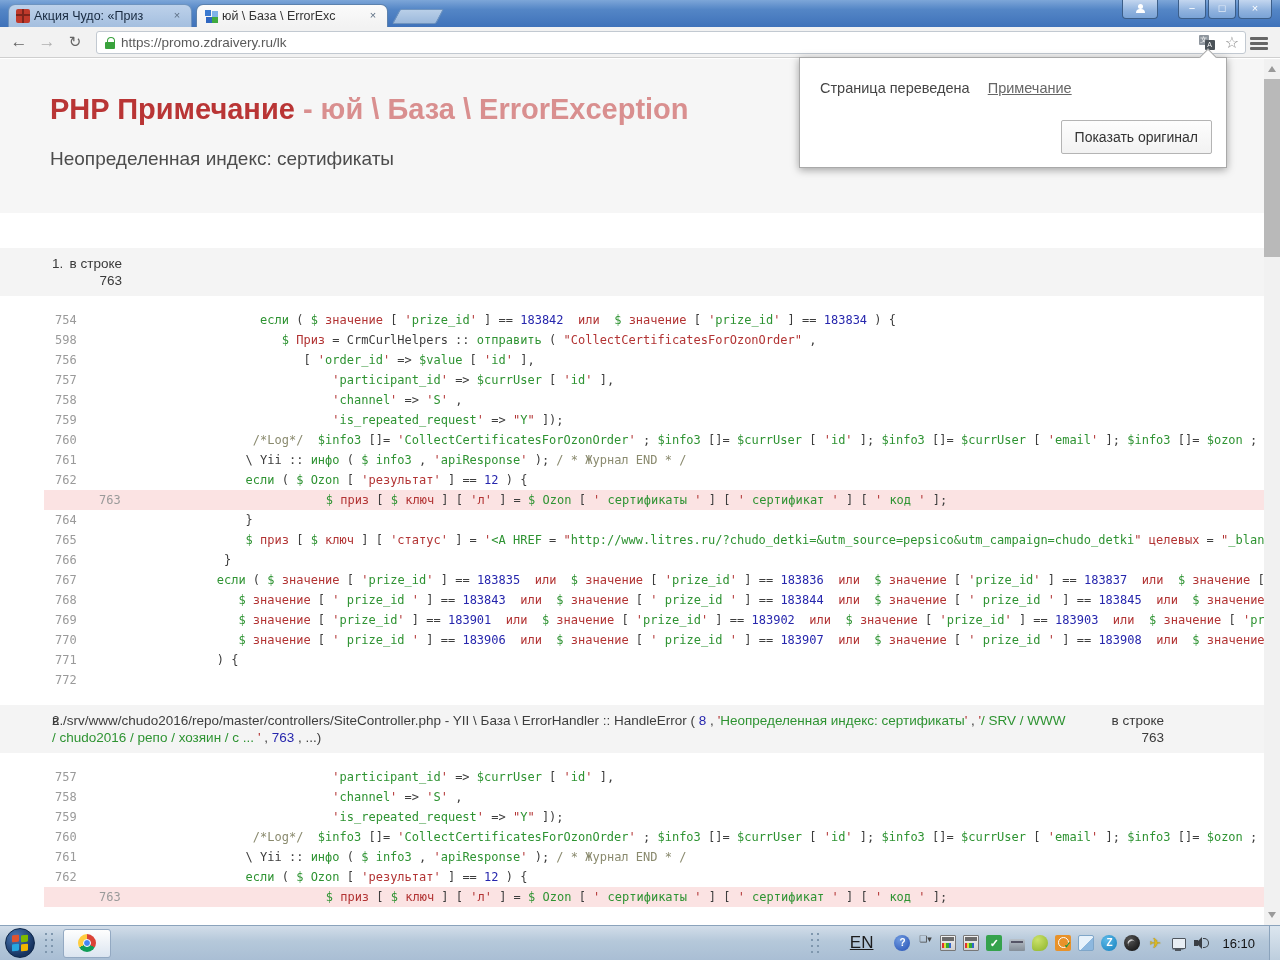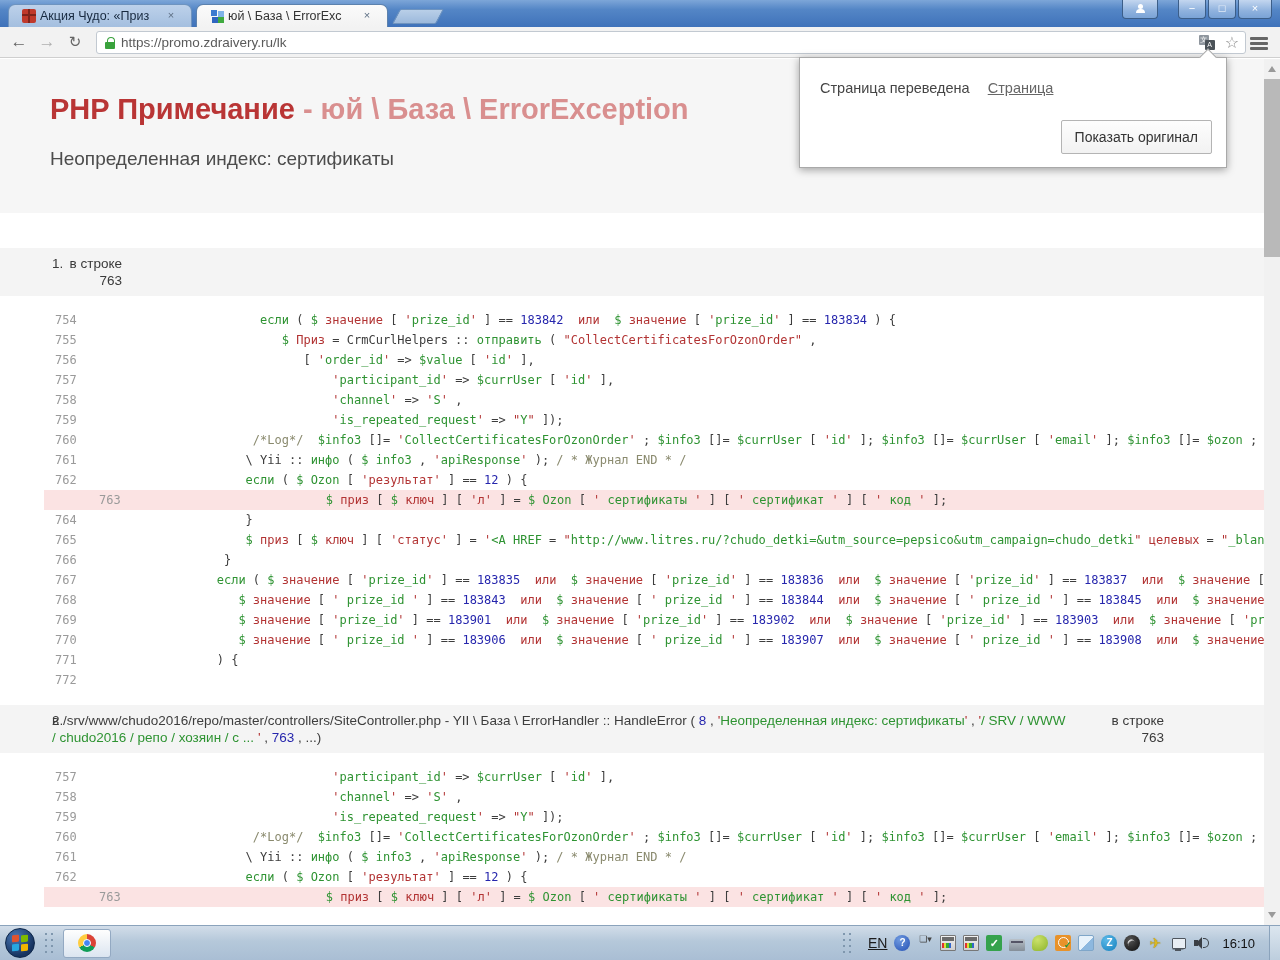--- a/index.html
+++ b/index.html
@@ -3,21 +3,21 @@
 <meta charset="utf-8">
 <style>
   * { margin:0; padding:0; box-sizing:border-box; }
   html,body { width:1280px; height:960px; overflow:hidden; }
   body { position:relative; font-family:"Liberation Sans", sans-serif; background:#fff; }
 
   
   .titlebar { position:absolute; top:0; left:0; width:100%; height:27px;
     background:linear-gradient(180deg,#7da6d8 0%, #5486c6 35%, #3f72ba 100%); }
   .tab { position:absolute; bottom:0; height:23px; border-radius:7px 7px 0 0;
-    display:flex; align-items:center; padding:0 13px; font-size:12.5px; overflow:hidden; white-space:nowrap; }
+    display:flex; align-items:center; padding:0 7px; font-size:12.5px; overflow:hidden; white-space:nowrap; }
   .tab.inactive { left:8px; width:184px; background:linear-gradient(#bdd1ea,#a4bfdf); color:#17293f;
     border:1px solid #6f94bf; border-bottom:none; }
   .tab.active { left:196px; width:192px; background:linear-gradient(#fbfbfb,#f2f2f2); color:#333;
     border:1px solid #5d82ad; border-bottom:none; z-index:3; }
   .tab .title { flex:1; overflow:hidden; margin:0 4px; }
   .tab .close { width:14px; height:14px; line-height:13px; text-align:center; font-size:11px; color:#5d6f84; border-radius:7px; }
   .favicon { width:14px; height:14px; flex:none; position:relative; }
   .gift { background:#c0392b; border-radius:2px; }
   .gift::before { content:""; position:absolute; left:6px; top:0; width:2px; height:14px; background:#7e241b; }
   .gift::after { content:""; position:absolute; left:0; top:5px; width:14px; height:2px; background:#7e241b; }
@@ -100,21 +100,21 @@
   .orb i:nth-child(4){ left:15px; top:15px; background:#f3b700; transform:skewY(-8deg);}
   .grip { width:12px; height:24px; margin-right:8px; flex:none;
     background-image:radial-gradient(circle,#7f97ae 1.2px,transparent 1.3px); background-size:6px 6px; }
   .taskbtn { width:48px; height:29px; background:linear-gradient(#fefefe,#dbe5f0); border:1px solid #93a9c2; border-radius:3px;
     display:flex; align-items:center; justify-content:center; flex:none; }
   .chrome-logo { width:18px; height:18px; border-radius:50%; position:relative;
     background:conic-gradient(#db4437 0 120deg,#0f9d58 120deg 240deg,#ffcd40 240deg 360deg); }
   .chrome-logo::after { content:""; position:absolute; left:5px; top:5px; width:8px; height:8px; border-radius:50%;
     background:#4285f4; border:1.5px solid #fff; box-sizing:border-box; }
   .tray { margin-left:auto; display:flex; align-items:center; gap:7px; padding-right:6px; }
-  .lang { font-size:14px; color:#1c1c1c; margin:0 0;text-decoration:underline; }
+  .lang { font-size:17px; color:#1c1c1c; margin:0 14px;text-decoration:underline; }
   .clock { font-size:13px; color:#111; margin:0 8px 0 6px; }
   .showdesk { width:11px; height:35px; border-left:1px solid #8ba3bc; background:linear-gradient(#dce6ef,#bccddd); flex:none; }
   .tricon { width:16px; height:16px; flex:none; display:inline-block; text-align:center; position:relative; font-size:11px; line-height:16px; }
   .help-icon { border-radius:50%; background:radial-gradient(circle at 35% 30%,#6f9ae0,#2450b4); color:#fff; font-weight:bold; font-size:10px; }
   .restore-icon { color:#444; font-size:9px; line-height:8px; }
   .fax-icon { background:linear-gradient(#f2f2f2,#cfcfcf); border:1px solid #777; border-radius:1px; }
   .fax-icon::before { content:""; position:absolute; left:1px; top:1px; right:1px; height:4px; background:#6b6b6b; }
   .fax-icon::after { content:""; position:absolute; left:1px; bottom:2px; width:9px; height:5px;
     background:linear-gradient(90deg,#d33 0 25%,#dd3 25% 50%,#3a3 50% 75%,#36c 75%); }
   .check-icon { background:#35a24c; border-radius:2px; color:#fff; font-weight:bold; font-size:11px; }
@@ -186,21 +186,21 @@
       <section>
         <div class="frame-header">
           <span class="idx">1.</span>
           <span class="at">
             <div>в строке</div>
             <div>763</div>
           </span>
         </div>
         <div class="code-block">
           <div class="code-line"><span class="lnum">754</span><span>                  <span class="tk-g">если</span><span class="tk-d"> ( </span><span class="tk-g">$</span><span class="tk-r"> значение</span><span class="tk-d"> [ </span><span class="tk-r">'</span><span class="tk-g">prize_id</span><span class="tk-r">'</span><span class="tk-d"> ] == </span><span class="tk-b">183842</span><span class="tk-d">  </span><span class="tk-r">или</span><span class="tk-d">  </span><span class="tk-g">$</span><span class="tk-r"> значение</span><span class="tk-d"> [ </span><span class="tk-r">'</span><span class="tk-g">prize_id</span><span class="tk-r">'</span><span class="tk-d"> ] == </span><span class="tk-b">183834</span><span class="tk-d"> ) {</span></span></div>
-          <div class="code-line"><span class="lnum">755</span><span>                     <span class="tk-g">$</span><span class="tk-r"> Приз</span><span class="tk-d"> = CrmCurlHelpers :: </span><span class="tk-g">отправить</span><span class="tk-d"> ( </span><span class="tk-r">"CollectCertificatesForOzonOrder"</span><span class="tk-d"> ,</span></span></div>
+          <div class="code-line"><span class="lnum">598</span><span>                     <span class="tk-g">$</span><span class="tk-r"> Приз</span><span class="tk-d"> = CrmCurlHelpers :: </span><span class="tk-g">отправить</span><span class="tk-d"> ( </span><span class="tk-r">"CollectCertificatesForOzonOrder"</span><span class="tk-d"> ,</span></span></div>
           <div class="code-line"><span class="lnum">756</span><span>                        <span class="tk-d">[ </span><span class="tk-r">'</span><span class="tk-g">order_id</span><span class="tk-r">'</span><span class="tk-d"> =&gt; </span><span class="tk-g">$value</span><span class="tk-d"> [ </span><span class="tk-r">'</span><span class="tk-g">id</span><span class="tk-r">'</span><span class="tk-d"> ],</span></span></div>
           <div class="code-line"><span class="lnum">757</span><span>                            <span class="tk-r">'</span><span class="tk-g">participant_id</span><span class="tk-r">'</span><span class="tk-d"> =&gt; </span><span class="tk-g">$currUser</span><span class="tk-d"> [ </span><span class="tk-r">'</span><span class="tk-g">id</span><span class="tk-r">'</span><span class="tk-d"> ],</span></span></div>
           <div class="code-line"><span class="lnum">758</span><span>                            <span class="tk-r">'</span><span class="tk-g">channel</span><span class="tk-r">'</span><span class="tk-d"> =&gt; </span><span class="tk-r">'</span><span class="tk-g">S</span><span class="tk-r">'</span><span class="tk-d"> ,</span></span></div>
           <div class="code-line"><span class="lnum">759</span><span>                            <span class="tk-r">'</span><span class="tk-g">is_repeated_request</span><span class="tk-r">'</span><span class="tk-d"> =&gt; </span><span class="tk-r">"</span><span class="tk-g">Y</span><span class="tk-r">"</span><span class="tk-d"> ]);</span></span></div>
           <div class="code-line"><span class="lnum">760</span><span>                 <span class="tk-c">/*Log*/</span><span class="tk-d">  </span><span class="tk-g">$info3</span><span class="tk-d"> []= </span><span class="tk-r">'</span><span class="tk-g">CollectCertificatesForOzonOrder</span><span class="tk-r">'</span><span class="tk-d"> ; </span><span class="tk-g">$info3</span><span class="tk-d"> []= </span><span class="tk-g">$currUser</span><span class="tk-d"> [ </span><span class="tk-r">'</span><span class="tk-g">id</span><span class="tk-r">'</span><span class="tk-d"> ]; </span><span class="tk-g">$info3</span><span class="tk-d"> []= </span><span class="tk-g">$currUser</span><span class="tk-d"> [ </span><span class="tk-r">'</span><span class="tk-g">email</span><span class="tk-r">'</span><span class="tk-d"> ]; </span><span class="tk-g">$info3</span><span class="tk-d"> []= </span><span class="tk-g">$ozon</span><span class="tk-d"> ;</span></span></div>
           <div class="code-line"><span class="lnum">761</span><span>                <span class="tk-d">\ Yii :: </span><span class="tk-g">инфо</span><span class="tk-d"> ( </span><span class="tk-g">$ info3</span><span class="tk-d"> , </span><span class="tk-r">'</span><span class="tk-g">apiResponse</span><span class="tk-r">'</span><span class="tk-d"> ); </span><span class="tk-c">/ * Журнал END * /</span></span></div>
           <div class="code-line"><span class="lnum">762</span><span>                <span class="tk-g">если</span><span class="tk-d"> ( </span><span class="tk-g">$ Ozon</span><span class="tk-d"> [ </span><span class="tk-r">'результат'</span><span class="tk-d"> ] == </span><span class="tk-b">12</span><span class="tk-d"> ) {</span></span></div>
           <div class="code-line hl"><span class="lnum">763</span><span>                     <span class="tk-g">$</span><span class="tk-r"> приз</span><span class="tk-d"> [ </span><span class="tk-g">$</span><span class="tk-r"> ключ</span><span class="tk-d"> ] [ </span><span class="tk-r">'л'</span><span class="tk-d"> ] = </span><span class="tk-g">$ Ozon</span><span class="tk-d"> [ </span><span class="tk-r">'</span><span class="tk-g"> сертификаты </span><span class="tk-r">'</span><span class="tk-d"> ] [ </span><span class="tk-r">'</span><span class="tk-g"> сертификат </span><span class="tk-r">'</span><span class="tk-d"> ] [ </span><span class="tk-r">'</span><span class="tk-g"> код </span><span class="tk-r">'</span><span class="tk-d"> ];</span></span></div>
           <div class="code-line"><span class="lnum">764</span><span>                <span class="tk-d">}</span></span></div>
           <div class="code-line"><span class="lnum">765</span><span>                <span class="tk-g">$</span><span class="tk-r"> приз</span><span class="tk-d"> [ </span><span class="tk-g">$</span><span class="tk-r"> ключ</span><span class="tk-d"> ] [ </span><span class="tk-r">'статус'</span><span class="tk-d"> ] = </span><span class="tk-r">'</span><span class="tk-g">&lt;A HREF</span><span class="tk-d"> = </span><span class="tk-r">"</span><span class="tk-g">http://www.litres.ru/?chudo_detki=&amp;utm_source=pepsico&amp;utm_campaign=chudo_detki</span><span class="tk-r">"</span><span class="tk-d"> </span><span class="tk-r">целевых</span><span class="tk-d"> = </span><span class="tk-r">"</span><span class="tk-g">_blank</span></span></div>
@@ -238,21 +238,21 @@
 <div class="scrollbar">
   <div class="sb-arrow up"></div>
   <div class="sb-thumb"></div>
   <div class="sb-arrow down"></div>
 </div>
 
 <div class="popup">
   <div class="caret"></div>
   <div class="msgrow">
     <span>Страница переведена</span>
-    <span class="optlink">Страница</span>
+    <span class="optlink">Примечание</span>
   </div>
   <button class="origbtn">Показать оригинал</button>
 </div>
 
 <div class="taskbar">
   <div class="orb">
       <i></i>
       <i></i>
       <i></i>
       <i></i>

